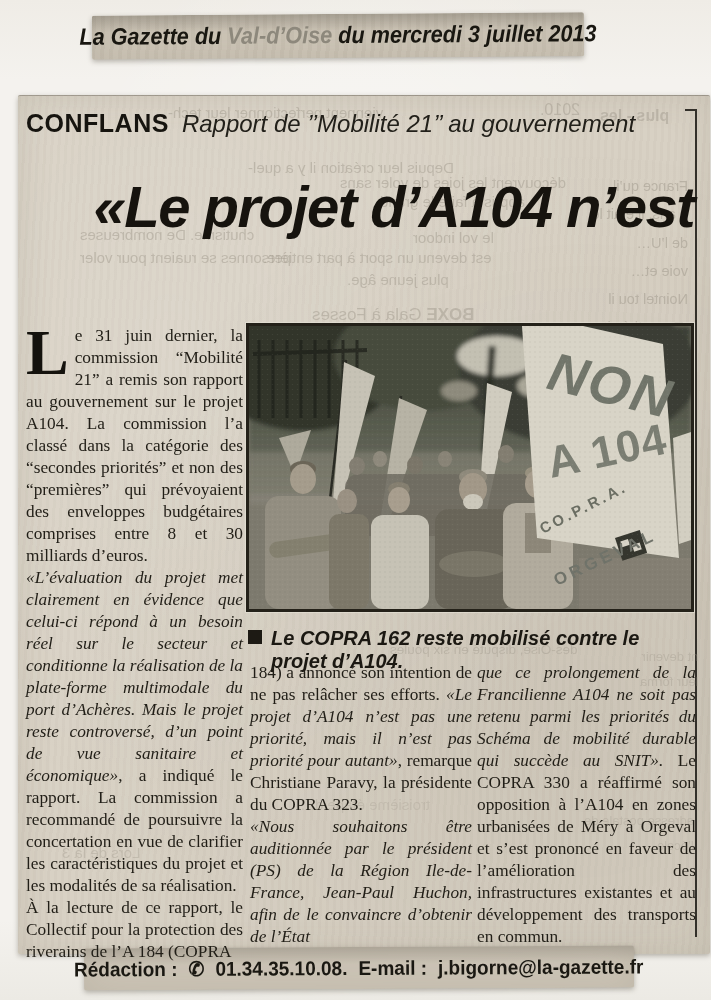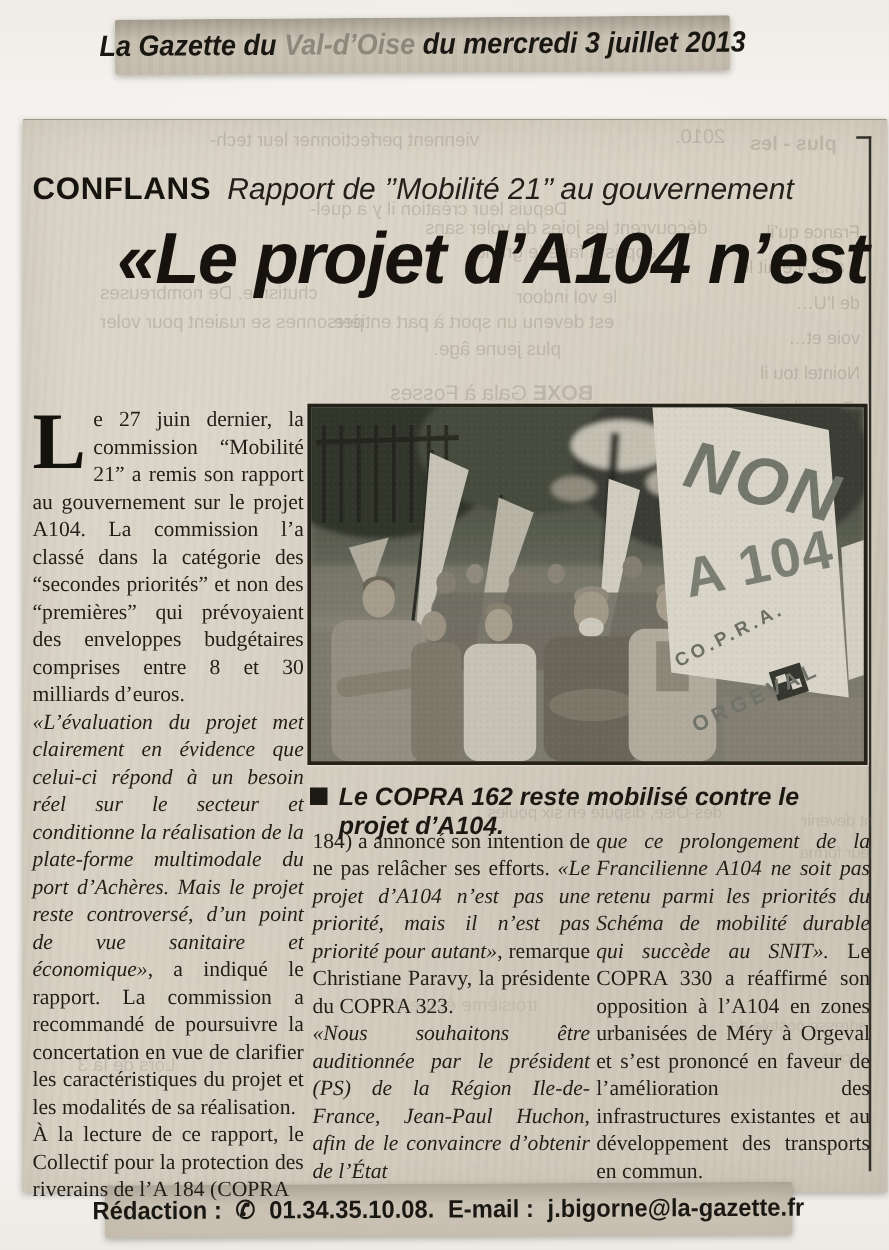--- a/index.html
+++ b/index.html
@@ -49,21 +49,21 @@
     position:absolute;z-index:1;
     transform:scaleX(-1);
     color:#a39c8f;opacity:.5;
     font-family:"Liberation Sans",sans-serif;
     filter:blur(.4px);
     white-space:nowrap;pointer-events:none;
   }
   .bleed-block{white-space:pre-line;line-height:1.95;}
   
   #kicker{left:8px;top:15px;display:flex;align-items:baseline;gap:13px;white-space:nowrap;}
-  .kicker-loc{font:900 25px/1 "Liberation Sans",sans-serif;letter-spacing:.5px;color:#16140f;margin-top:28px;}
+  .kicker-loc{font:900 25px/1 "Liberation Sans",sans-serif;letter-spacing:.5px;color:#16140f;}
   .kicker-sub{font:italic 400 24px/1 "Liberation Sans",sans-serif;color:#22201a;}
   
   #headline{left:0;right:16px;top:78px;text-align:center;}
   #headline div{
     font:italic 800 58px/65px "Liberation Sans",sans-serif;
     letter-spacing:-1.5px;color:#16130e;text-align:right;
   }
   
   .bodycol p{
     font:17.3px/22px "Liberation Serif",serif;
@@ -147,21 +147,21 @@
   <div id="kicker" class="z2">
     <span class="kicker-loc">CONFLANS</span>
     <span class="kicker-sub">Rapport de ’’Mobilité 21’’ au gouvernement</span>
   </div>
 
   <div id="headline" class="z2">
     <div>«Le projet d’A104 n’est</div>
   </div>
 
   <div id="col1" class="bodycol z2">
-    <p><span class="dropcap">L</span><span>e 27 juin dernier, la commission “Mobilité 21” a remis son rapport au gouvernement sur le projet A104. La commission l’a classé dans la catégorie des “secondes priorités” et non des “premières” qui prévoyaient des enveloppes budgétaires comprises entre 8 et 30 milliards d’euros.</span></p>
+    <p><span class="dropcap">L</span><span>e 31 juin dernier, la commission “Mobilité 21” a remis son rapport au gouvernement sur le projet A104. La commission l’a classé dans la catégorie des “secondes priorités” et non des “premières” qui prévoyaient des enveloppes budgétaires comprises entre 8 et 30 milliards d’euros.</span></p>
     <p><span class="it">«L’évaluation du projet met clairement en évidence que celui-ci répond à un besoin réel sur le secteur et conditionne la réalisation de la plate-forme multimodale du port d’Achères. Mais le projet reste controversé, d’un point de vue sanitaire et économique»</span><span>, a indiqué le rapport. La commission a recommandé de poursuivre la concertation en vue de clarifier les caractéristiques du projet et les modalités de sa réalisation.</span></p>
     <p><span>À la lecture de ce rapport, le Collectif pour la protection des riverains de l’A 184 (COPRA</span></p>
   </div>
 
   <div id="photo" class="z2">
     <svg width="442" height="283" viewBox="0 0 442 283" role="img">
       <defs>
         <linearGradient id="gFol" x1="0" y1="0" x2="0" y2="1">
           <stop offset="0" stop-color="#3c4036"></stop>
             <stop offset="1" stop-color="#6c6f60"></stop>

